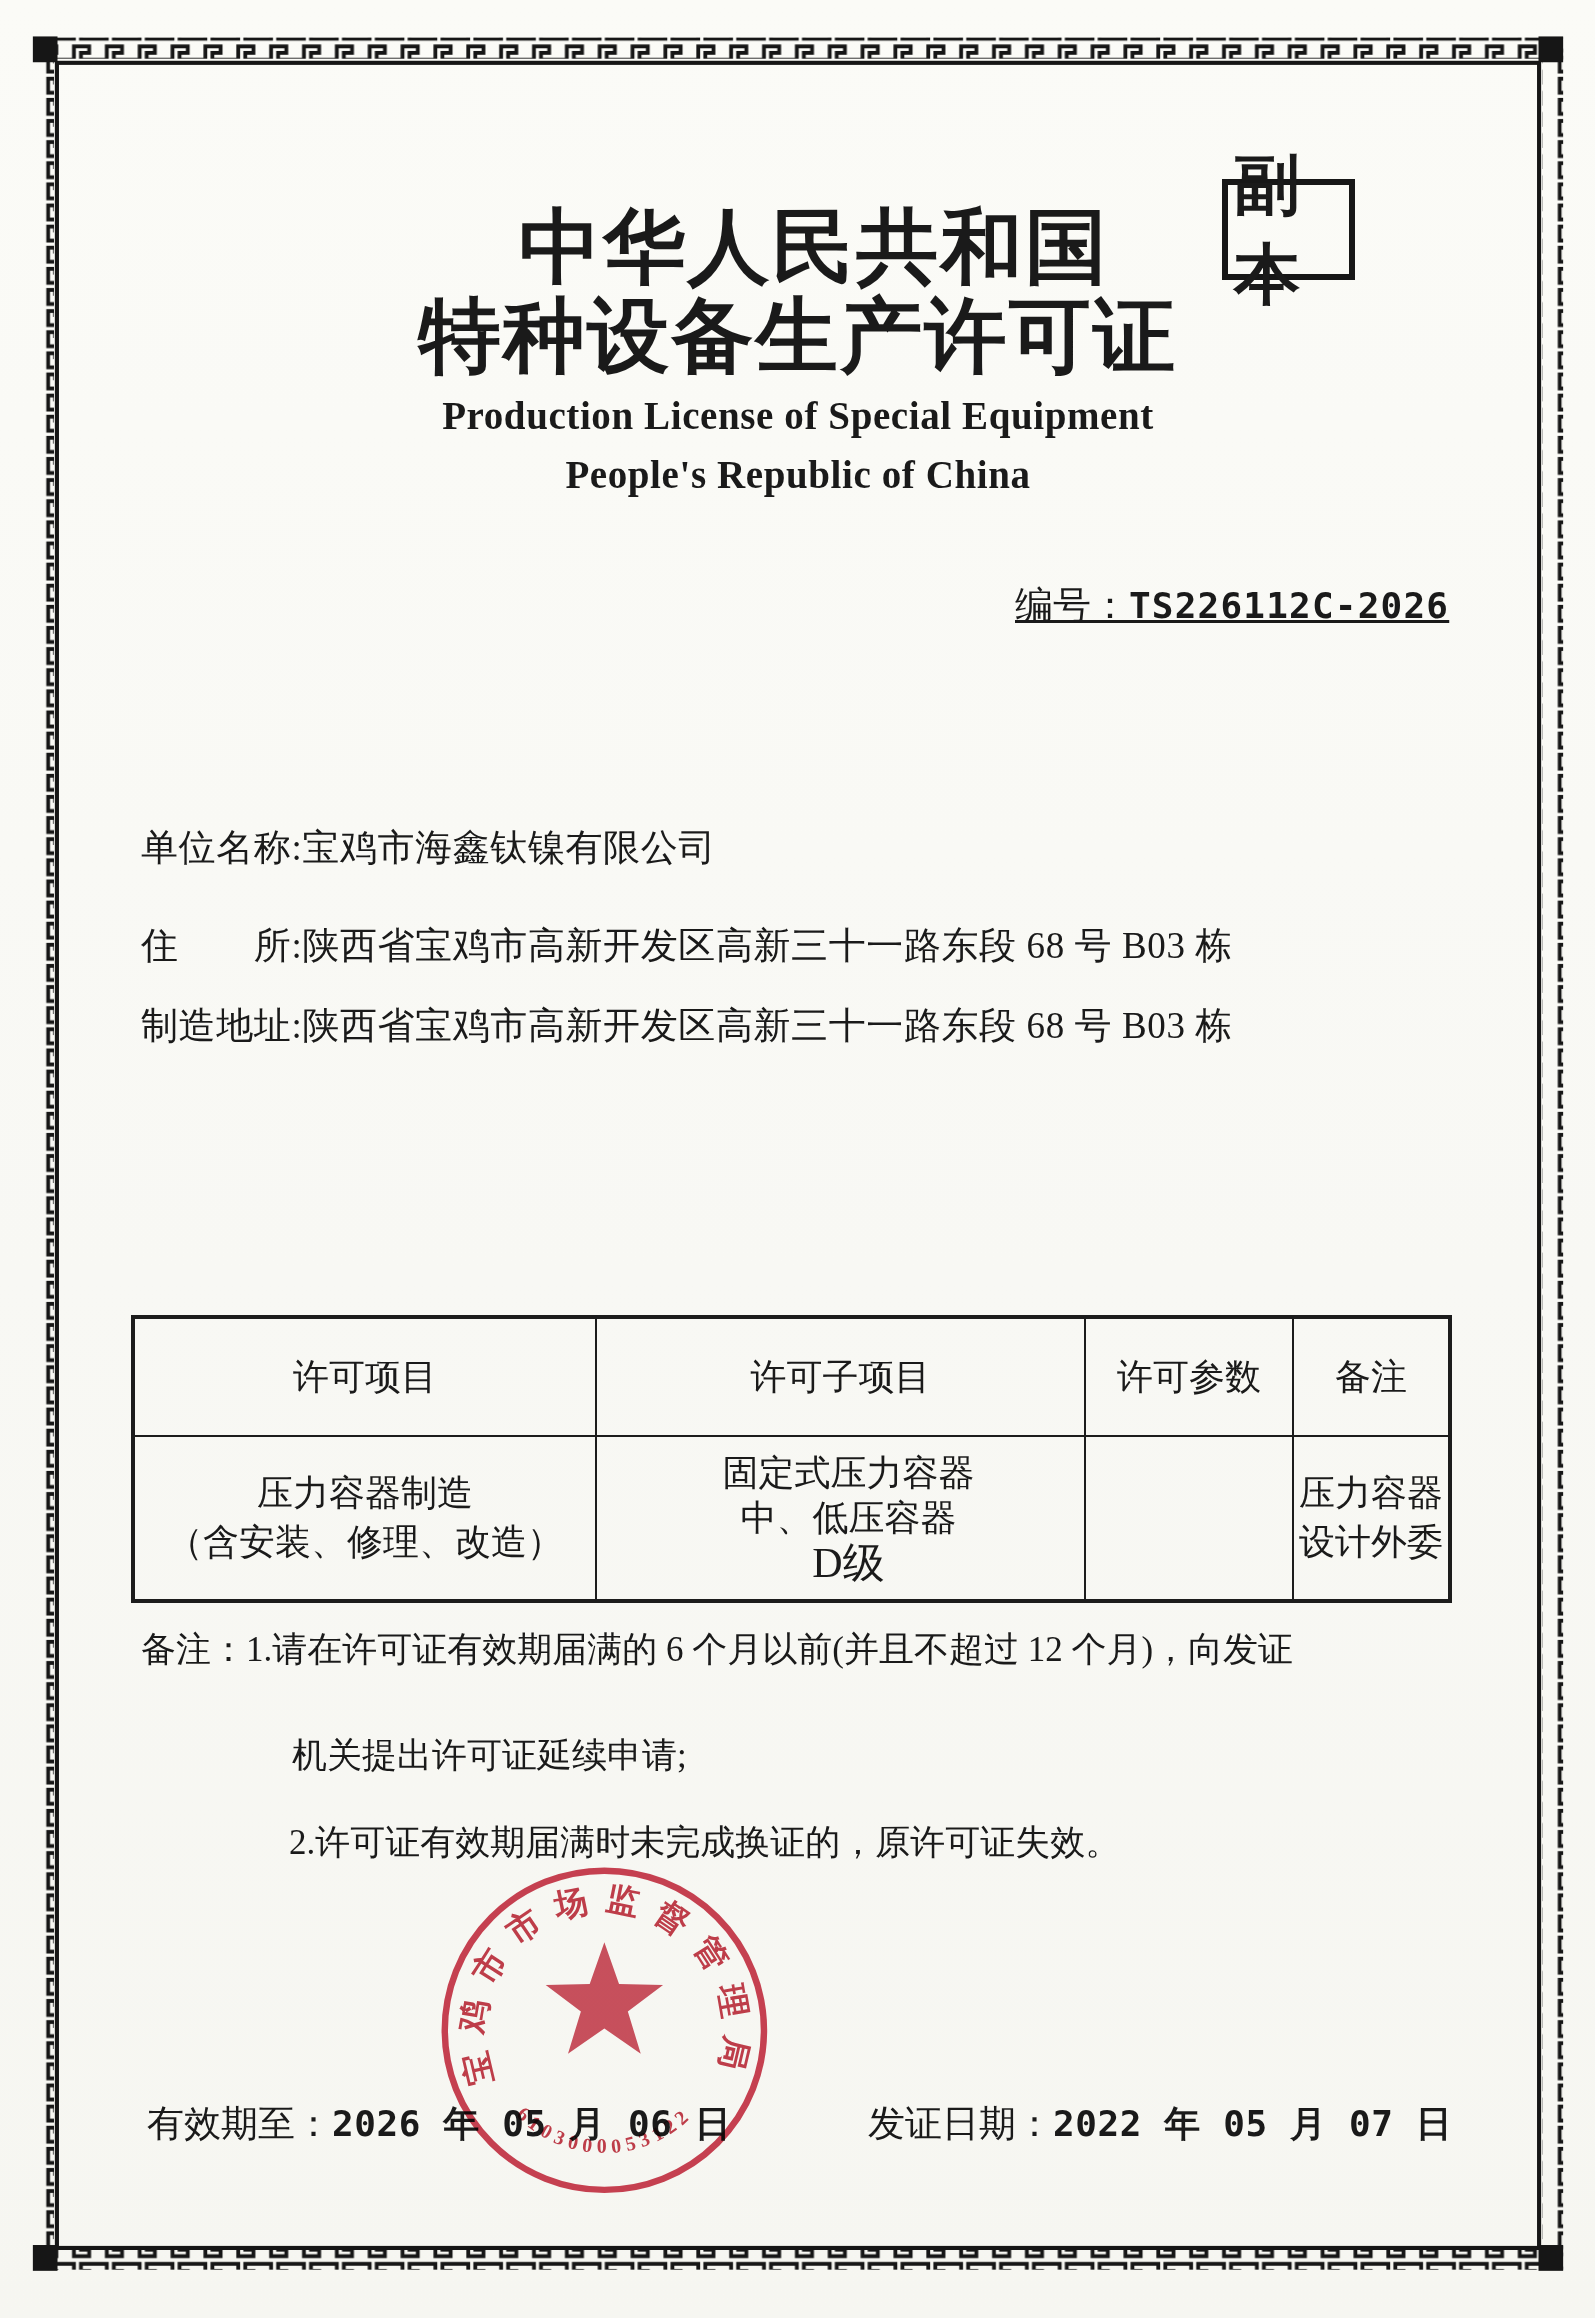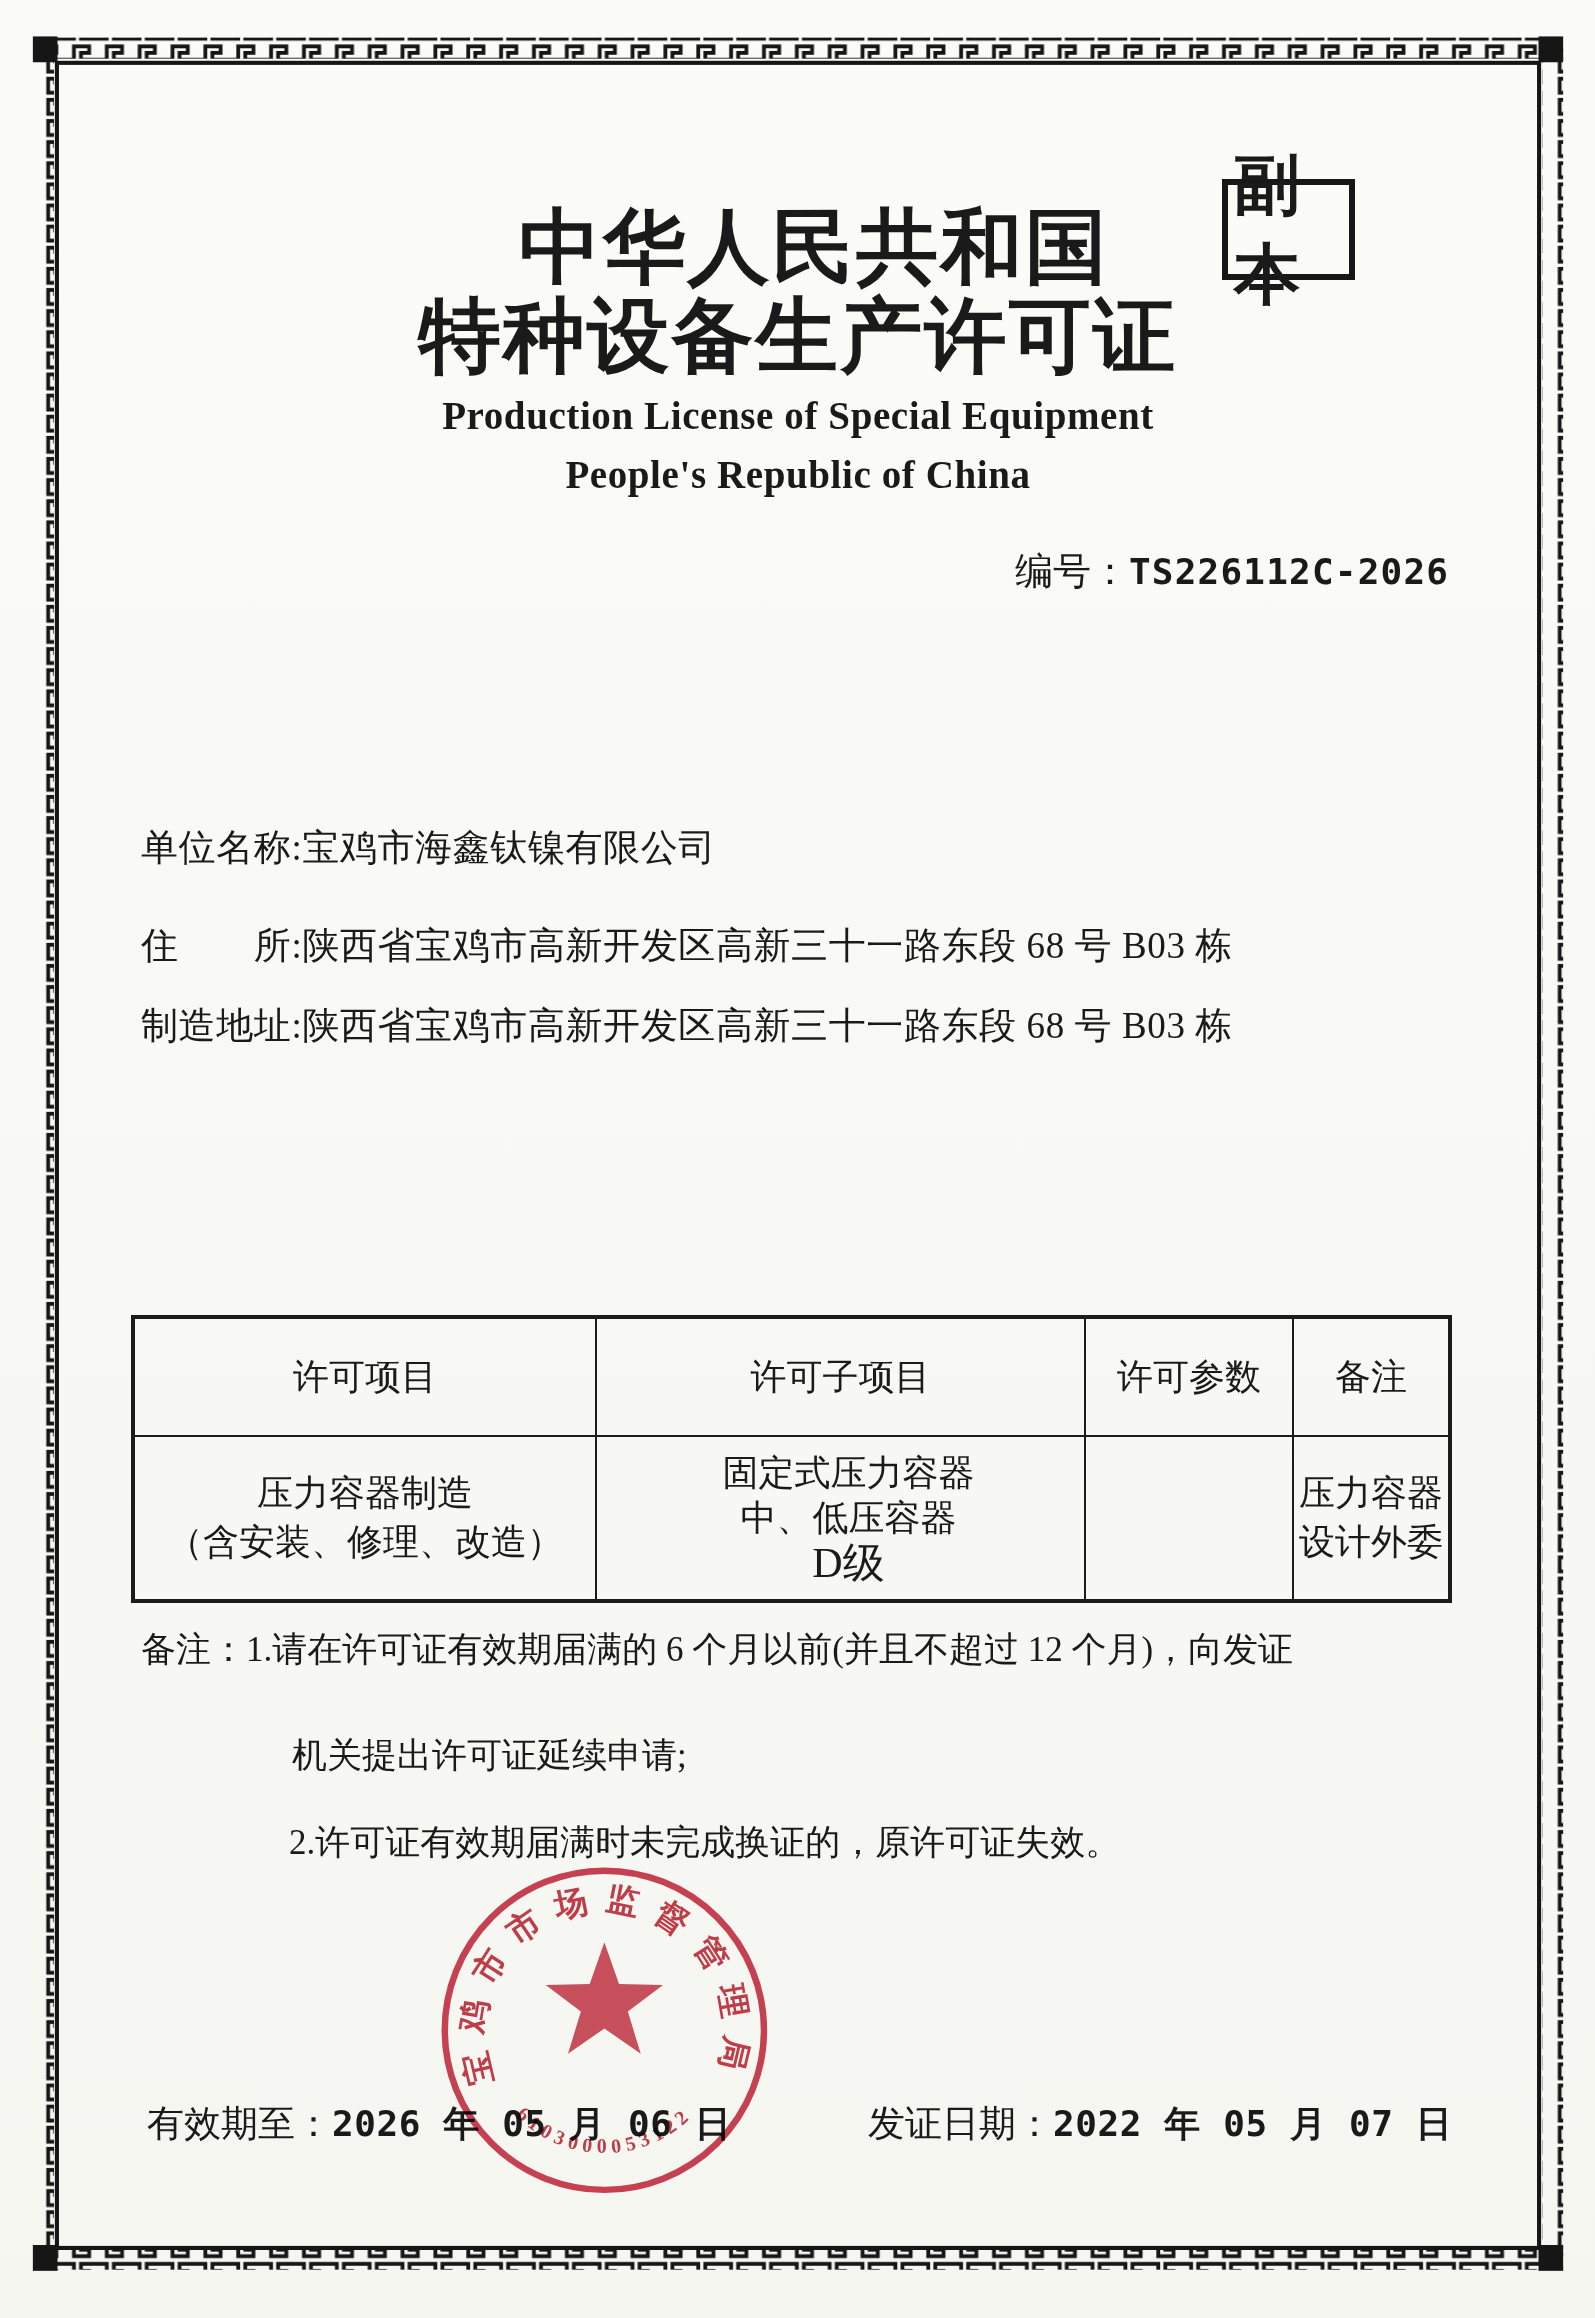--- a/index.html
+++ b/index.html
@@ -7,21 +7,21 @@
         background:linear-gradient(180deg,#fbfbf7 0%,#f8f8f4 55%,#f6f6f1 100%);
         color:#1a1a1a;font-family:"Liberation Serif","DejaVu Serif",serif;}
   .abs{position:absolute;}
   .ctr{left:0;width:100%;text-align:center;}
   .title-cn{font-size:82px;font-weight:900;letter-spacing:2.3px;line-height:88px;}
   .title-en{font-size:39px;font-weight:700;letter-spacing:0.6px;line-height:47px;}
   .copy-box{left:1222px;top:179px;width:133px;height:101px;border:6.5px solid #171717;
             box-sizing:border-box;display:flex;align-items:center;justify-content:center;
             font-size:66px;font-weight:800;letter-spacing:8.2px;padding-left:5.9px;
             font-family:"Liberation Sans","DejaVu Sans",sans-serif;}
-  .license-line{left:1015px;top:546px;font-size:38px;}
+  .license-line{left:1015px;top:580px;font-size:38px;text-decoration:underline;}
   .mono{font-family:"DejaVu Sans Mono","Liberation Mono",monospace;}
   .code{font-size:36px;font-weight:700;letter-spacing:1.2px;}
   .field{font-size:37px;letter-spacing:0.6px;white-space:nowrap;margin-top:7px;}
   .f1{left:141px;top:816px;} .f2{left:141px;top:914px;} .f3{left:141px;top:994px;}
   .intro{left:197px;top:1250px;font-size:37px;}
   .lic-table{left:131px;top:1315px;width:1321px;height:288px;border:4.1px solid #1c1c1c;
              box-sizing:border-box;display:grid;grid-template-columns:462px 489px 208px 1fr;
              grid-template-rows:118px 1fr;}
   .cell{box-sizing:border-box;display:flex;flex-direction:column;align-items:center;
         justify-content:center;font-size:36px;text-align:center;}

